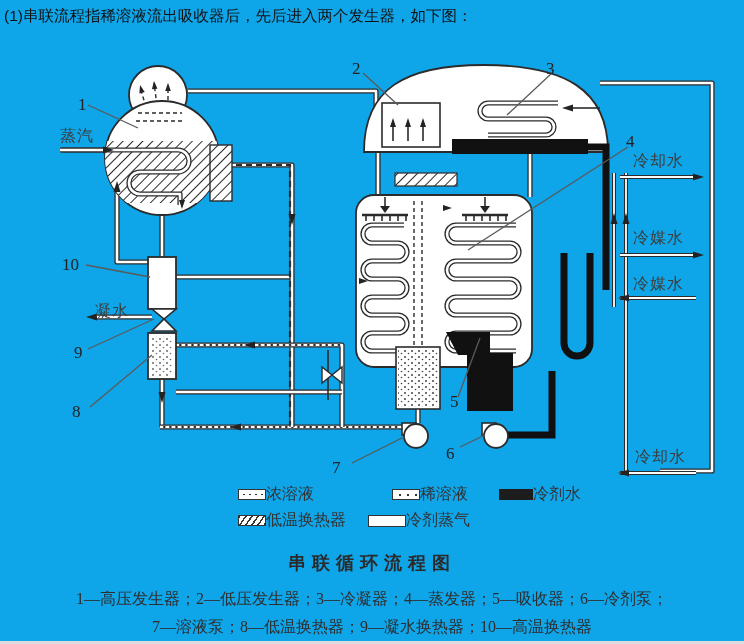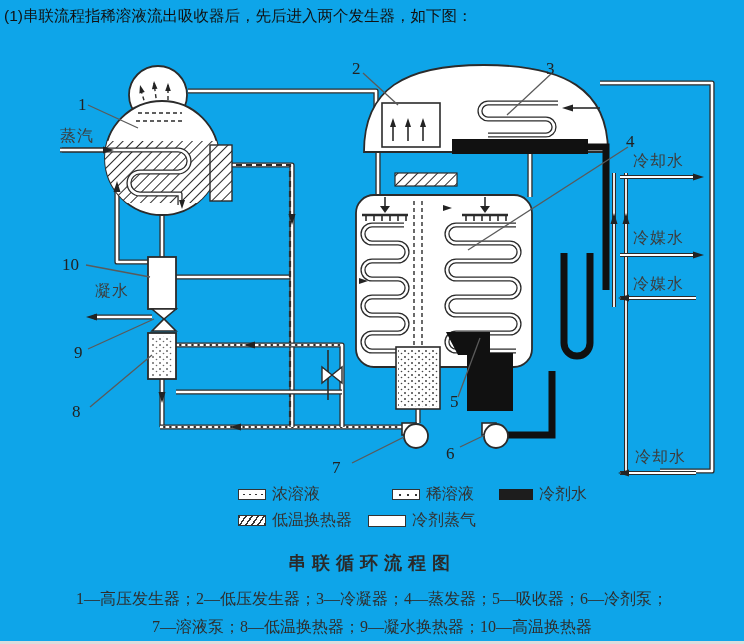--- a/index.html
+++ b/index.html
@@ -6,21 +6,21 @@
   #page{position:relative;width:744px;height:644px;background:#0ea5e9;overflow:hidden;
         font-family:"Liberation Serif",serif;color:#1c1c1c;}
   .abs{position:absolute;}
   #intro{left:4px;top:6px;width:720px;font-family:"Liberation Sans",sans-serif;
          font-size:15.5px;color:#111;}
   #figure{left:60px;top:55px;width:684px;height:430px;}
   #figure svg{position:absolute;left:0;top:0;}
   .marker{font-size:17px;color:#222;line-height:1;}
   .flowlabel{font-size:16px;color:#3d3d3d;letter-spacing:1px;line-height:1;}
   
-  .lg-item{position:absolute;display:flex;align-items:center;gap:6px;}
+  .lg-item{position:absolute;display:flex;align-items:center;}
   .lg-label{font-size:16px;color:#333;}
   .sw{display:inline-block;height:11px;border:1.6px solid #333;box-sizing:border-box;background:#fff;}
   .sw-dots1{width:28px;background-image:radial-gradient(#333 1.1px,transparent 1.2px);
             background-size:6px 5px;background-position:2px 2px;}
   .sw-dots2{width:28px;background-image:radial-gradient(#333 1.1px,transparent 1.2px);
             background-size:8px 6px;background-position:3px 2px;}
   .sw-black{width:34px;background:#1d1d1d;border-color:#1d1d1d;}
   .sw-hatch{width:28px;background-image:repeating-linear-gradient(125deg,#333 0 1.5px,transparent 1.5px 5px);}
   .sw-empty{width:38px;height:12px;}
   #fig-title{left:0;top:551px;width:744px;text-align:center;font-size:18px;font-weight:bold;
@@ -251,21 +251,21 @@
     <div class="abs marker" style="left:486px;top:5px;">3</div>
     <div class="abs marker" style="left:566px;top:78px;">4</div>
     <div class="abs marker" style="left:390px;top:338px;">5</div>
     <div class="abs marker" style="left:386px;top:390px;">6</div>
     <div class="abs marker" style="left:272px;top:404px;">7</div>
     <div class="abs marker" style="left:12px;top:348px;">8</div>
     <div class="abs marker" style="left:14px;top:289px;">9</div>
     <div class="abs marker" style="left:2px;top:201px;">10</div>
 
     <div class="abs flowlabel" style="left:0px;top:73px;">蒸汽</div>
-    <div class="abs flowlabel" style="left:35px;top:228px;">凝水</div>
+    <div class="abs flowlabel" style="left:35px;top:248px;">凝水</div>
     <div class="abs flowlabel" style="left:573px;top:98px;">冷却水</div>
     <div class="abs flowlabel" style="left:573px;top:175px;">冷媒水</div>
     <div class="abs flowlabel" style="left:573px;top:221px;">冷媒水</div>
     <div class="abs flowlabel" style="left:575px;top:394px;">冷却水</div>
   </div>
 
   <div>
     <div class="lg-item" style="left:238px;top:484px;">
       <span class="sw sw-dots1"></span>
       <span class="lg-label">浓溶液</span>

